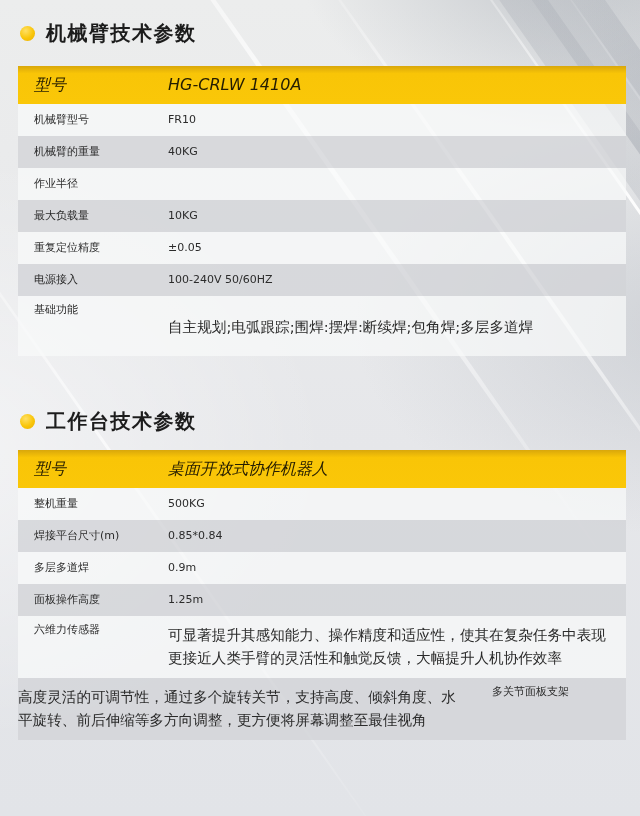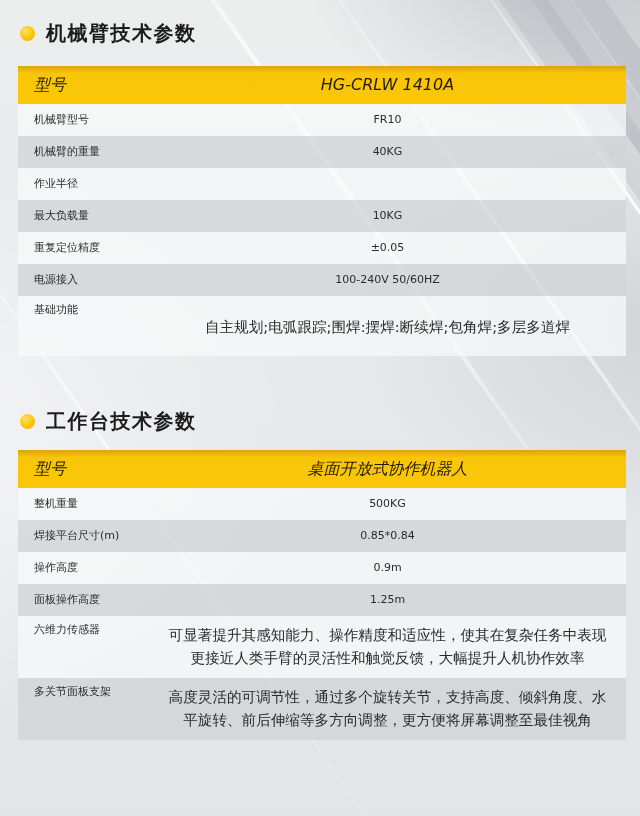--- a/index.html
+++ b/index.html
@@ -42,21 +42,21 @@
   .spec-table{position:absolute;left:18px;width:608px;}
   .row{display:flex;align-items:center;min-height:32px;}
   .row:nth-child(even){background:rgba(248,249,250,.72);}
   .row:nth-child(odd){background:rgba(210,211,215,.78);}
   .row.head{
     min-height:38px;
     background:linear-gradient(180deg,#d9a70b 0%,#f9c507 20%,#fac708 100%);
   }
   .cell{font-size:11px;color:#2b2b2b;line-height:1.25;}
   .cell.label{flex:0 0 150px;padding-left:16px;box-sizing:border-box;align-self:center;}
-  .cell.value{flex:1 1 auto;text-align:center;padding-right:19px;}
+  .cell.value{flex:1 1 auto;padding-right:19px;}
   .row.head .cell{color:#241d02;font-size:16px;font-style:italic;}
   .row.tall{padding:6px 0;}
   .row.tall .cell.value{font-size:14.6px;line-height:23px;}
   .row.tall .cell.label{align-self:flex-start;padding-top:1px;}
   .t1 .row.tall{min-height:48px;}
   .t2 .row.tall{min-height:50px;font-family:Liberation Serif, serif;}
 </style>
 </head>
 <body>
 
@@ -124,31 +124,31 @@
       </div>
       <div class="row">
         <div class="cell label">整机重量</div>
         <div class="cell value">500KG</div>
       </div>
       <div class="row">
         <div class="cell label">焊接平台尺寸(m)</div>
         <div class="cell value">0.85*0.84</div>
       </div>
       <div class="row">
-        <div class="cell label">操作高度</div>
+        <div class="cell label">多层多道焊</div>
         <div class="cell value">0.9m</div>
       </div>
       <div class="row">
         <div class="cell label">面板操作高度</div>
         <div class="cell value">1.25m</div>
       </div>
       <div class="row tall">
         <div class="cell label">六维力传感器</div>
         <div class="cell value">可显著提升其感知能力、操作精度和适应性，使其在复杂任务中表现更接近人类手臂的灵活性和触觉反馈，大幅提升人机协作效率</div>
       </div>
       <div class="row tall">
+        <div class="cell value">高度灵活的可调节性，通过多个旋转关节，支持高度、倾斜角度、水平旋转、前后伸缩等多方向调整，更方便将屏幕调整至最佳视角</div>
         <div class="cell label">多关节面板支架</div>
-        <div class="cell value">高度灵活的可调节性，通过多个旋转关节，支持高度、倾斜角度、水平旋转、前后伸缩等多方向调整，更方便将屏幕调整至最佳视角</div>
       </div>
     </div>
 
   </div>
 </div>
 
 </body></html>

